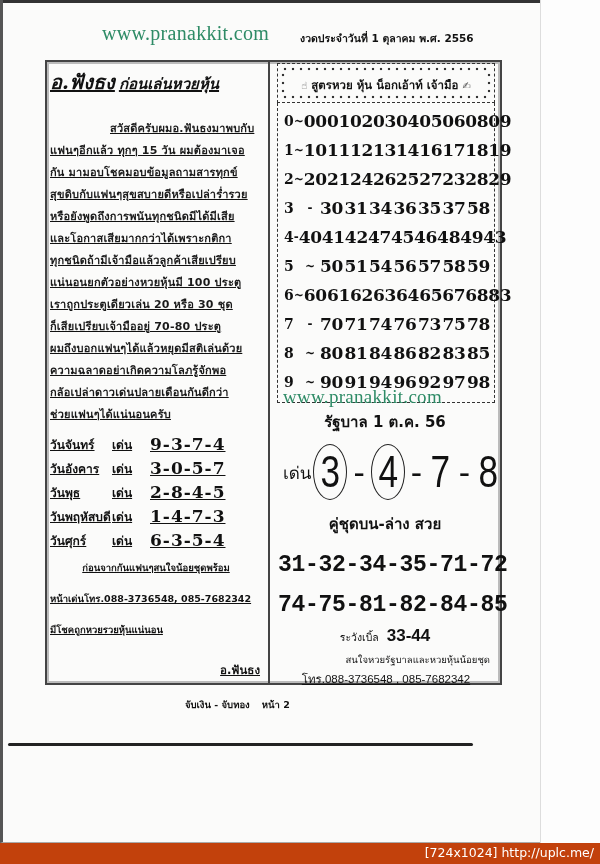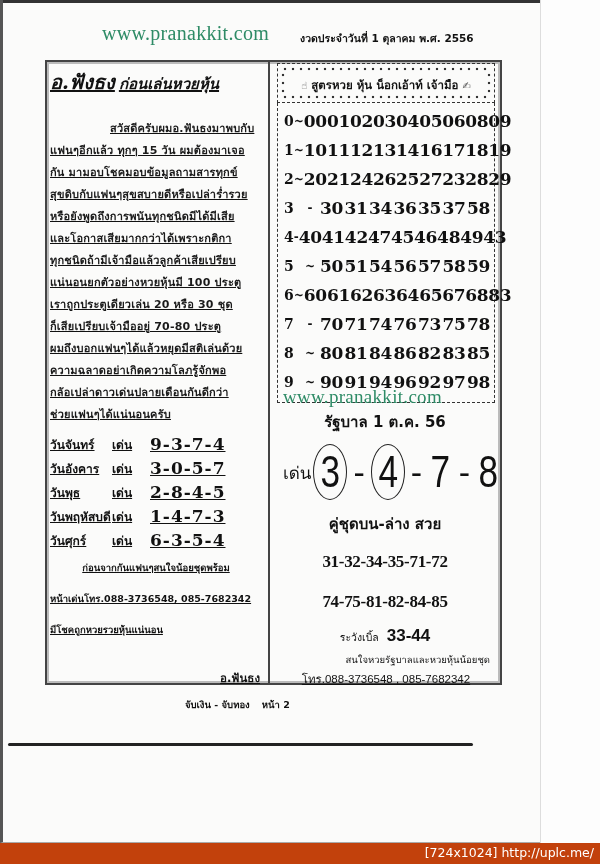--- a/index.html
+++ b/index.html
@@ -55,21 +55,21 @@
     .day-list { margin-top: 6px; }
     .day-row { display: flex; align-items: center; height: 24px; }
     .day-name { width: 62px; font-family: "DejaVu Sans", sans-serif; font-size: 12px; font-weight: bold; white-space: nowrap; }
     .day-play { width: 38px; font-family: "DejaVu Sans", sans-serif; font-size: 12px; font-weight: bold; }
     .day-nums { font-family: "DejaVu Serif", serif; font-size: 17px; font-weight: bold; letter-spacing: 1px; }
 
     .closing { font-family: "DejaVu Sans", sans-serif; font-size: 9.5px; font-weight: bold; white-space: nowrap; }
     .closing-1 { margin-top: 8px; text-align: center; padding-right: 4px; }
     .closing-2 { margin-top: 16px; }
     .closing-3 { margin-top: 16px; }
-    .signature { margin-top: 32px; text-align: right; font-size: 11.5px; padding-right: 6px; }
+    .signature { margin-top: 24px; text-align: right; font-size: 11.5px; padding-right: 6px; }
 
     
     .formula-box {
       position: absolute; left: 277px; top: 63px; width: 218px; height: 40px;
       border: 1px dashed #333;
     }
     .formula-box .dots {
       position: absolute; left: 3px; right: 3px; height: 4px;
       background-image: radial-gradient(circle, #333 1.3px, transparent 1.6px);
       background-size: 8px 4px;
@@ -116,22 +116,22 @@
       text-align: center; transform: none;
     }
     .big-digit.circled span { display: inline-block; transform: scaleX(0.8); }
     .big-sep { font-size: 34px; margin: 0 6px; }
 
     .pairs-title {
       position: absolute; left: 280px; top: 512px; width: 210px; text-align: center;
       font-family: "DejaVu Sans", sans-serif; font-size: 15px; font-weight: bold; white-space: nowrap;
     }
     .pairs-line {
-      position: absolute; left: 278px; width: 214px; text-align: center;
-      font-family: Liberation Serif, serif; font-size: 17px; font-weight: bold; white-space: nowrap;
+      position: absolute; left: 278px; width: 214px; text-align: left;
+      font-family: Liberation Mono, monospace; font-size: 23px; font-weight: bold; white-space: nowrap;
       letter-spacing: -0.3px;
     }
     .pairs-1 { top: 552px; }
     .pairs-2 { top: 592px; }
     .watch-row {
       position: absolute; left: 280px; top: 626px; width: 210px; text-align: center; white-space: nowrap;
     }
     .watch-label { font-family: "DejaVu Sans", sans-serif; font-size: 10.5px; }
     .watch-nums { font-family: "Liberation Sans", sans-serif; font-size: 17px; font-weight: bold; margin-left: 8px; }
     .interest {

